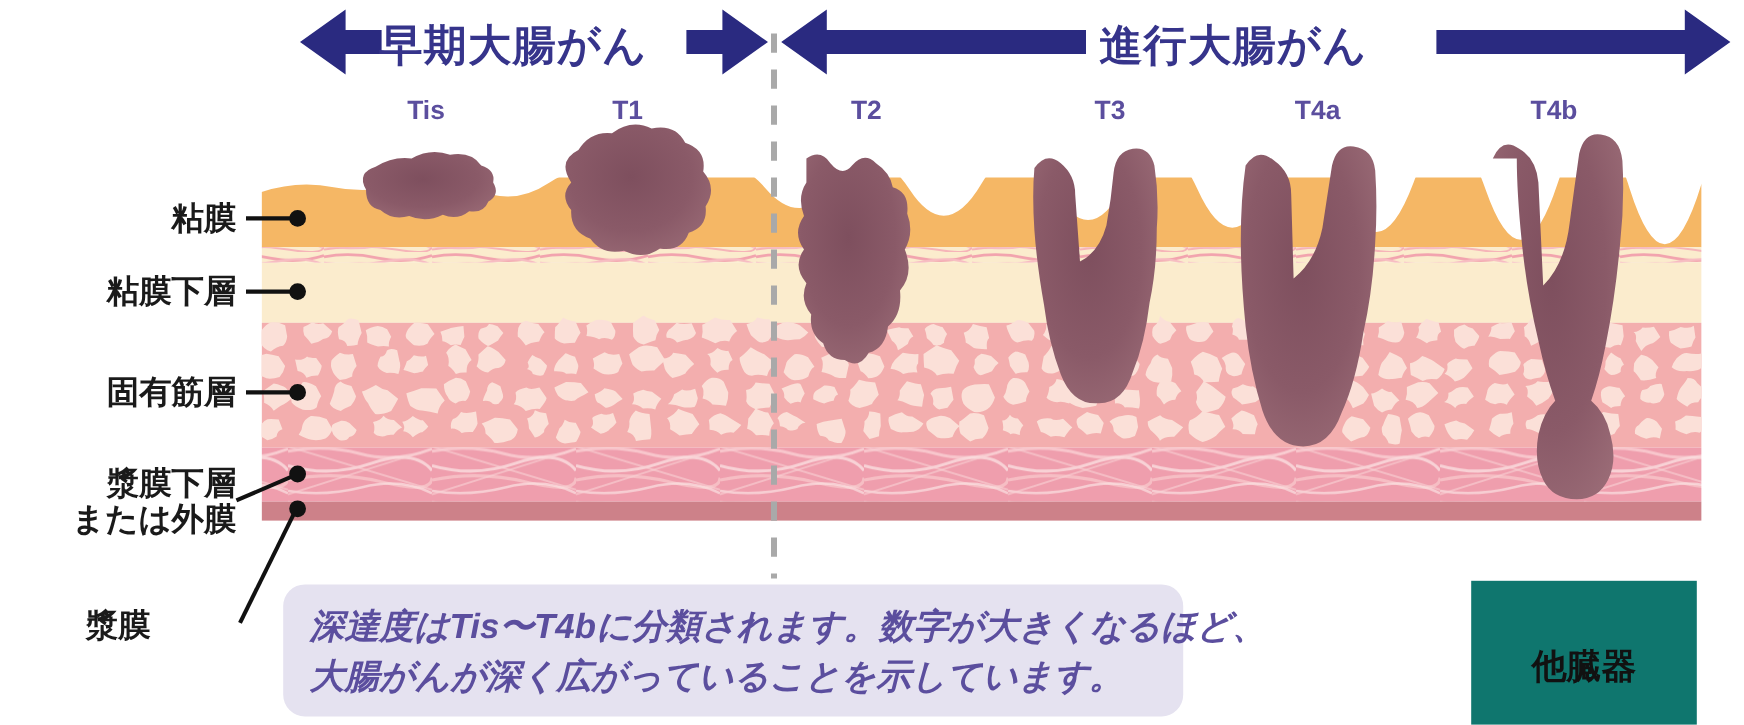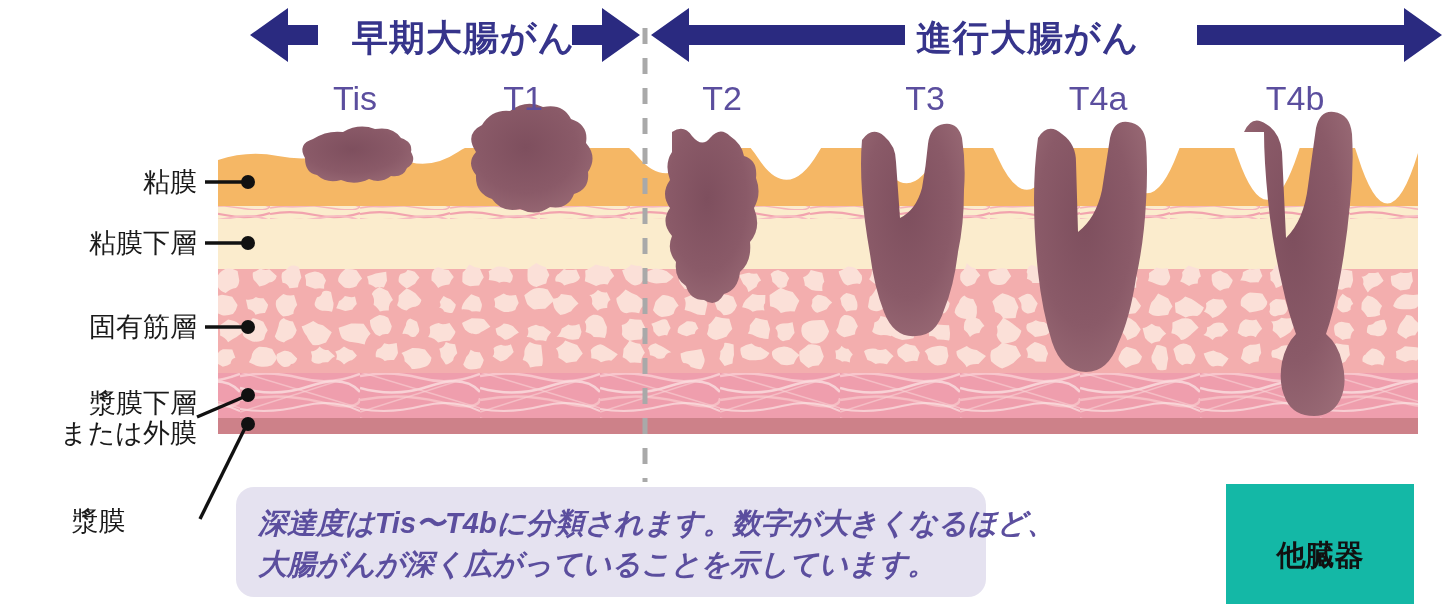--- a/index.html
+++ b/index.html
@@ -18,32 +18,32 @@
     font-weight: 700;
     font-size: 36px;
     letter-spacing: 1px;
     white-space: nowrap;
   }
 
   
   .stage-label {
     position: absolute;
     color: #5b4e9e;
-    font-weight: 400;
-    font-size: 34px;
+    font-weight: 700;
+    font-size: 22px;
     white-space: nowrap;
     text-align: center;
     transform: translateX(-50%);
   }
 
   
   .layer-label {
     position: absolute;
     color: #1a1a1a;
-    font-weight: 400;
+    font-weight: 700;
     font-size: 27px;
     white-space: nowrap;
     text-align: right;
     line-height: 1.12;
     transform: translateY(-50%);
   }
 
   
   #caption-box {
     position: absolute;
@@ -60,21 +60,21 @@
     line-height: 1.42;
     padding: 16px 0 0 22px;
     white-space: nowrap;
   }
 
   
   #organ-box {
     position: absolute;
     left: 1226px; top: 484px;
     width: 188px; height: 120px;
-    background: #14b8a6;
+    background: #0f766e;
   }
   #organ-box span {
     position: absolute;
     left: 0; right: 0; top: 52px;
     text-align: center;
     color: #111111;
     font-weight: 700;
     font-size: 29px;
   }
   svg { position: absolute; left: 0; top: 0; }
@@ -327,21 +327,21 @@
       <path d="M250,35 L288,8 L288,25 L318,25 L318,45 L288,45 L288,62 Z"></path>
       <path d="M640,35 L602,8 L602,25 L572,25 L572,45 L602,45 L602,62 Z"></path>
     </g>
 
     <g fill="#2a2a80">
       <path d="M651,35 L689,8 L689,25 L905,25 L905,45 L689,45 L689,62 Z"></path>
       <path d="M1442,35 L1404,8 L1404,25 L1197,25 L1197,45 L1404,45 L1404,62 Z"></path>
     </g>
   </svg>
 
-  <div class="band-label" style="left:316px; top:14px;margin-left:36px;">早期大腸がん</div>
+  <div class="band-label" style="left:316px; top:14px;">早期大腸がん</div>
   <div class="band-label" style="left:916px; top:14px;">進行大腸がん</div>
 
   <div class="stage-label" style="left:355px; top:79px;">Tis</div>
   <div class="stage-label" style="left:523px; top:79px;">T1</div>
   <div class="stage-label" style="left:722px; top:79px;">T2</div>
   <div class="stage-label" style="left:925px; top:79px;text-align:right;">T3</div>
   <div class="stage-label" style="left:1098px; top:79px;">T4a</div>
   <div class="stage-label" style="left:1295px; top:79px;">T4b</div>
 
   <svg width="1453" height="604">

